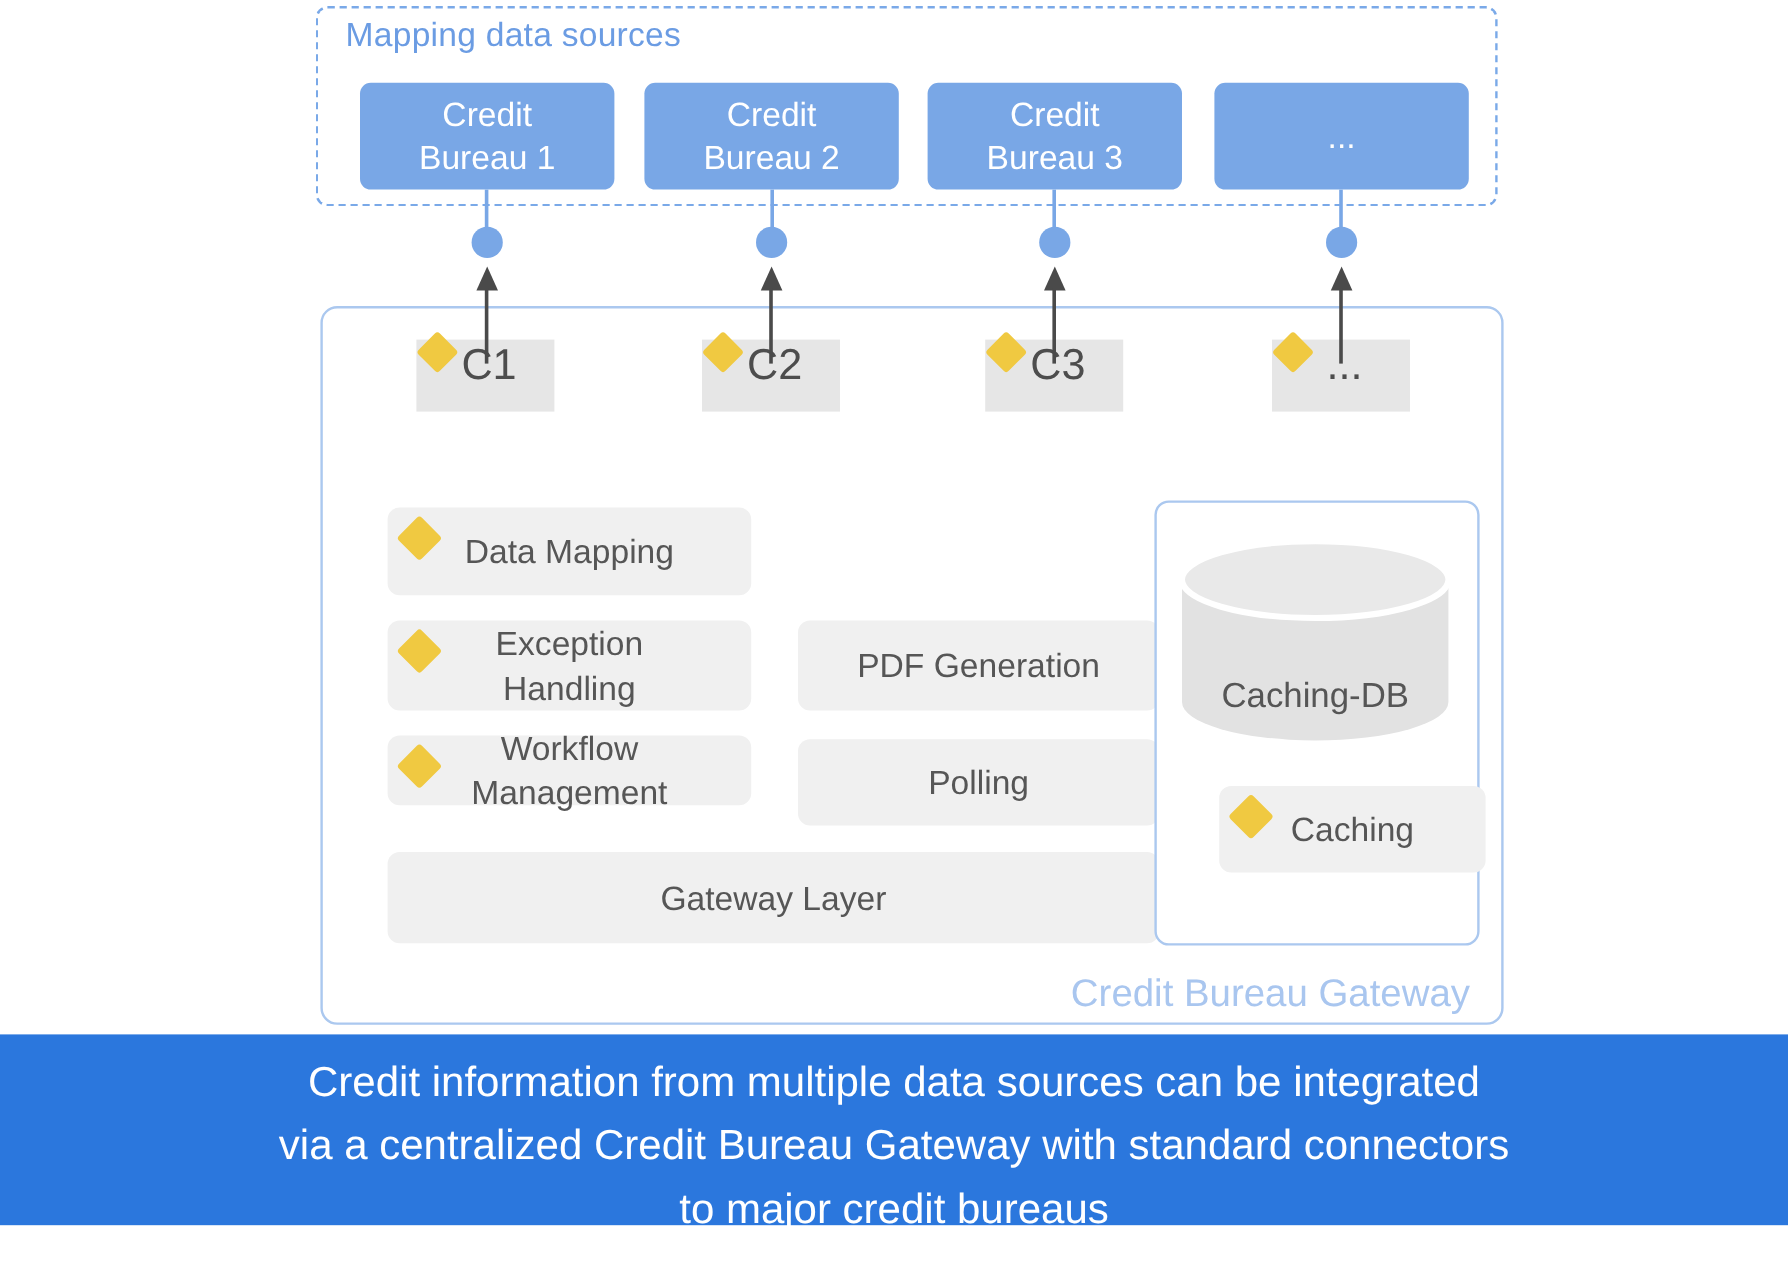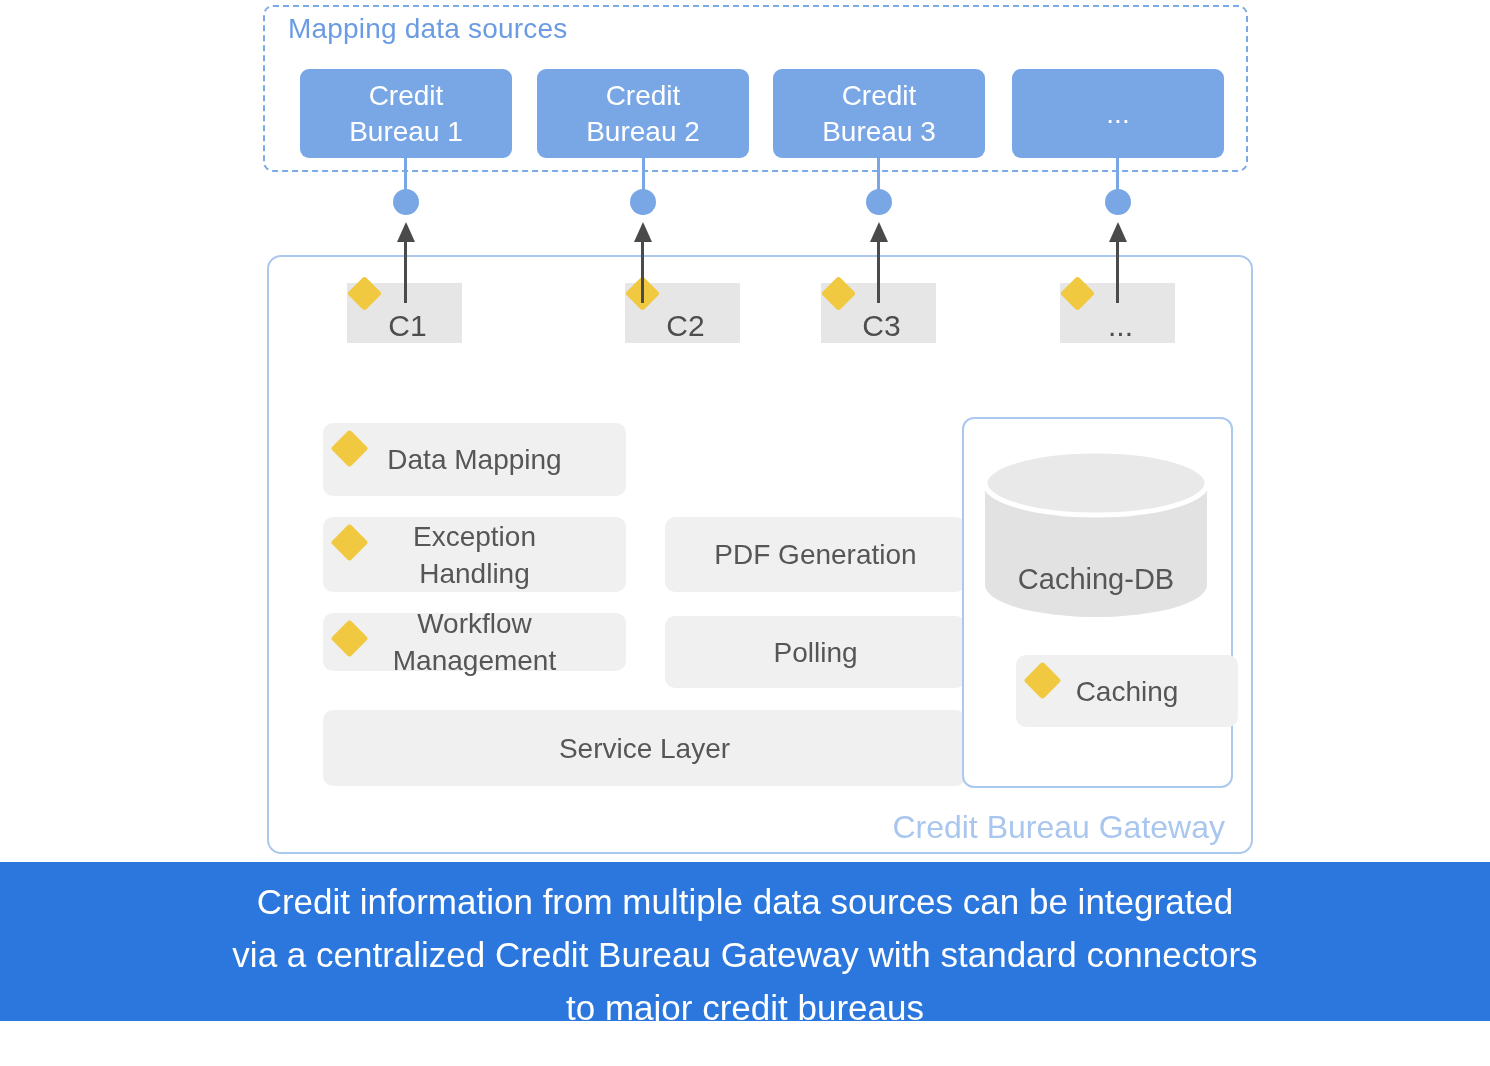--- a/index.html
+++ b/index.html
@@ -50,23 +50,23 @@
   }
   .gateway-label {
     position: absolute; right: 26px; bottom: 6px;
     font-size: 32px; color: #a9c6ef;
   }
 
   
   .cbox {
     top: 283px; width: 115px; height: 60px;
     background: #e6e6e6;
-    display: flex; align-items: flex-end; justify-content: center;
+    display: flex; align-items: flex-start; justify-content: center;
     padding-left: 6px; box-sizing: border-box;
-    font-size: 30px; color: #4d4d4d; z-index: 2;
+    font-size: 36px; color: #4d4d4d; z-index: 2;
   }
   .diamond {
     position: absolute;
     background: #f0c941; border-radius: 3px;
     transform: rotate(45deg);
   }
   .diamond-sm { left: 5px; top: -2px; width: 25px; height: 25px; }
   .diamond-md { left: 13px; top: 12px; width: 27px; height: 27px; }
 
   
@@ -139,21 +139,21 @@
   </div>
 
   <div class="abs gateway">
     <div class="gateway-label">Credit Bureau Gateway</div>
   </div>
 
   <div class="abs cbox" style="left:347px;">
     <span class="diamond diamond-sm"></span>
     <span>C1</span>
   </div>
-  <div class="abs cbox" style="left:585px;margin-left:40px;">
+  <div class="abs cbox" style="left:585px;">
     <span class="diamond diamond-sm"></span>
     <span>C2</span>
   </div>
   <div class="abs cbox" style="left:821px;">
     <span class="diamond diamond-sm"></span>
     <span>C3</span>
   </div>
   <div class="abs cbox" style="left:1060px;">
     <span class="diamond diamond-sm"></span>
     <span>...</span>
@@ -175,21 +175,21 @@
   </div>
 
   <div class="abs feature" style="left:632px; top:616px; width:301px; height:72px;">
     <span>Polling</span>
   </div>
   <div class="abs feature" style="left:632px; top:517px; width:301px; height:75px;">
     <span>PDF Generation</span>
   </div>
 
   <div class="abs feature" style="left:290px; top:710px; width:643px; height:76px;">
-    <span>Service Layer</span>
+    <span>Gateway Layer</span>
   </div>
 
   <div class="abs caching-panel"></div>
 
   <svg class="abs" style="left:984px; top:448px;" width="224" height="204" viewBox="0 0 224 204">
     <path d="M1 35 v102 a111 32 0 0 0 222 0 v-102 z" fill="#e2e2e2"></path>
     <ellipse cx="112" cy="35" rx="111" ry="32" fill="#e9e9e9" stroke="#ffffff" stroke-width="5"></ellipse>
     <text x="112" y="141" text-anchor="middle" font-size="29" fill="#565656">Caching-DB</text>
   </svg>
 

